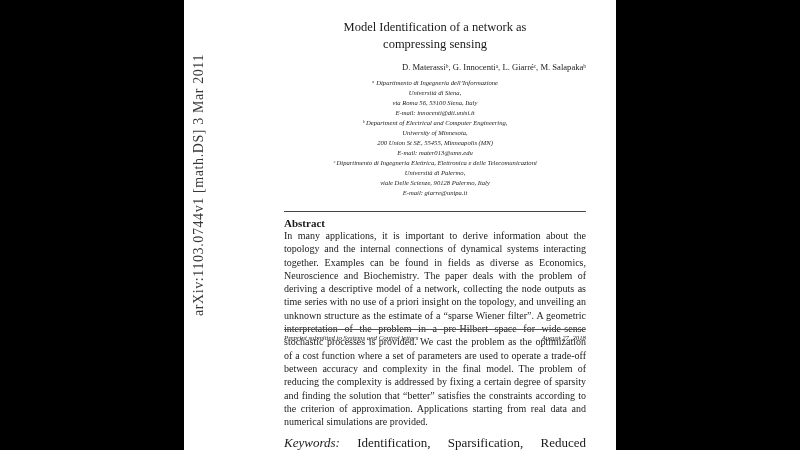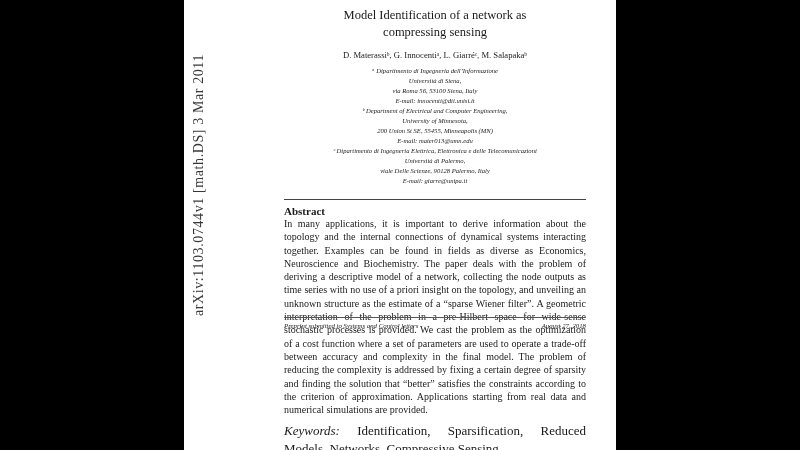--- a/index.html
+++ b/index.html
@@ -19,37 +19,37 @@
     left: 7px; top: 185px;
     writing-mode: vertical-rl;
     transform: translateY(-50%) rotate(180deg);
     font-size: 14px;
     letter-spacing: 0.6px;
     color: #383838;
     white-space: nowrap;
   }
 
   .content {
-    position: absolute; left: 100px; top: 4px;
+    position: absolute; left: 100px; top: 16px;
     width: 302px; height: 330px;
   }
 
   .title {
     margin-top: 3px;
     font-size: 12.5px;
     font-weight: normal;
     text-align: center;
     line-height: 1.35;
     padding: 0 30px;
   }
 
   .authors {
     margin-top: 9px;
     font-size: 8.6px;
-    text-align: center;
+    text-align: right;
   }
 
   .affiliations {
     margin-top: 6px;
     font-size: 6.6px;
     font-style: italic;
     text-align: center;
     line-height: 1.52;
     color: #222;
   }

